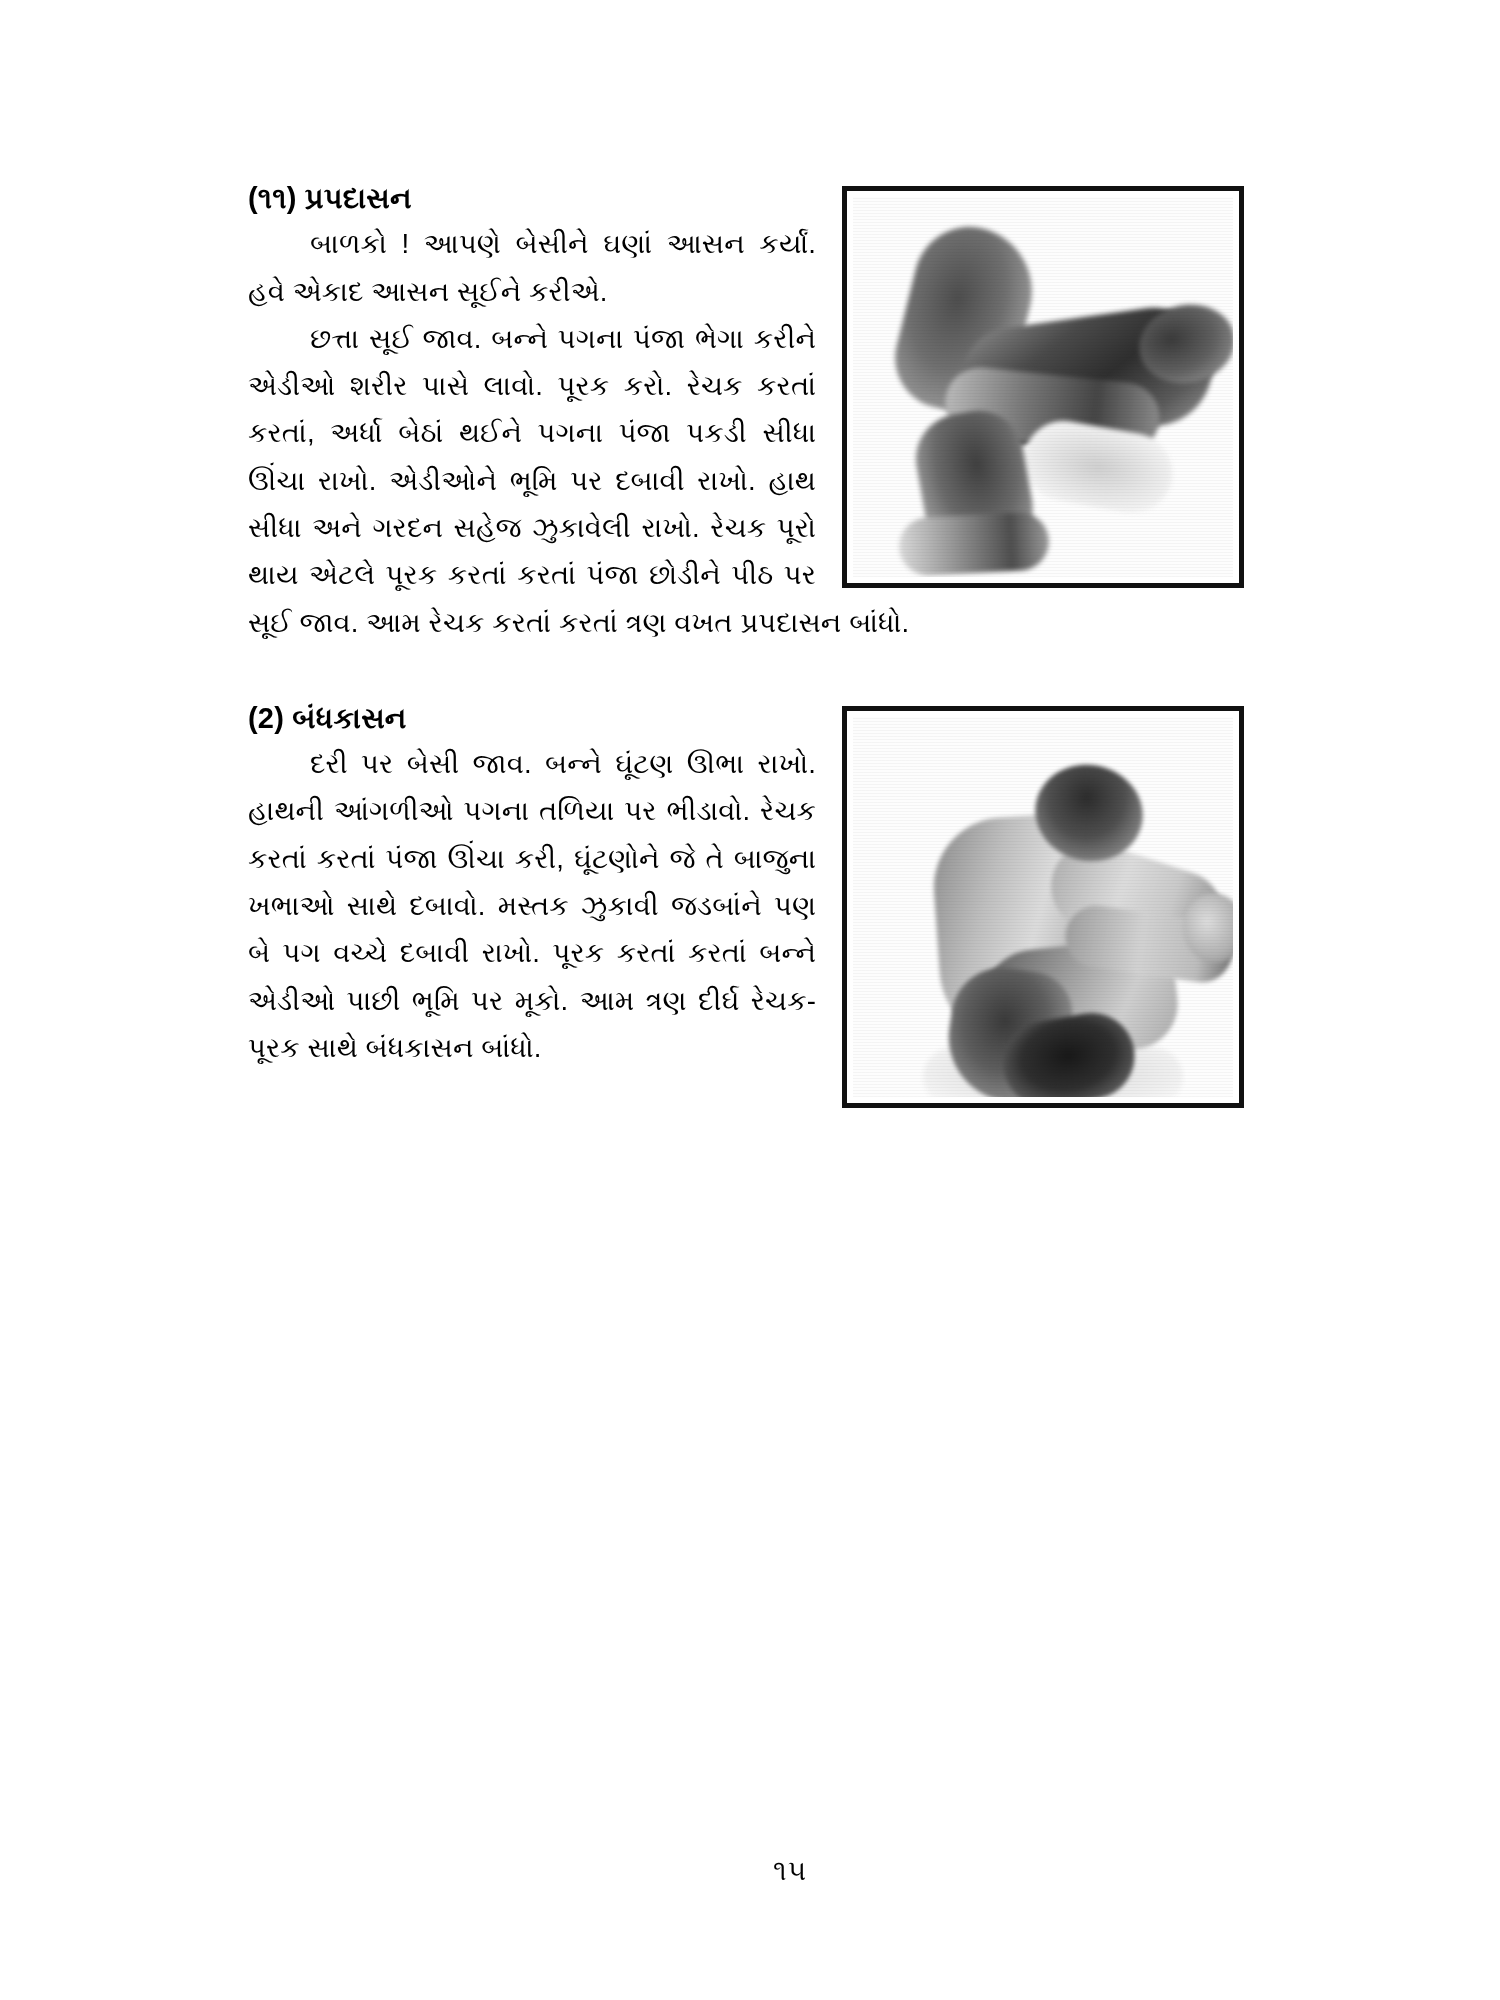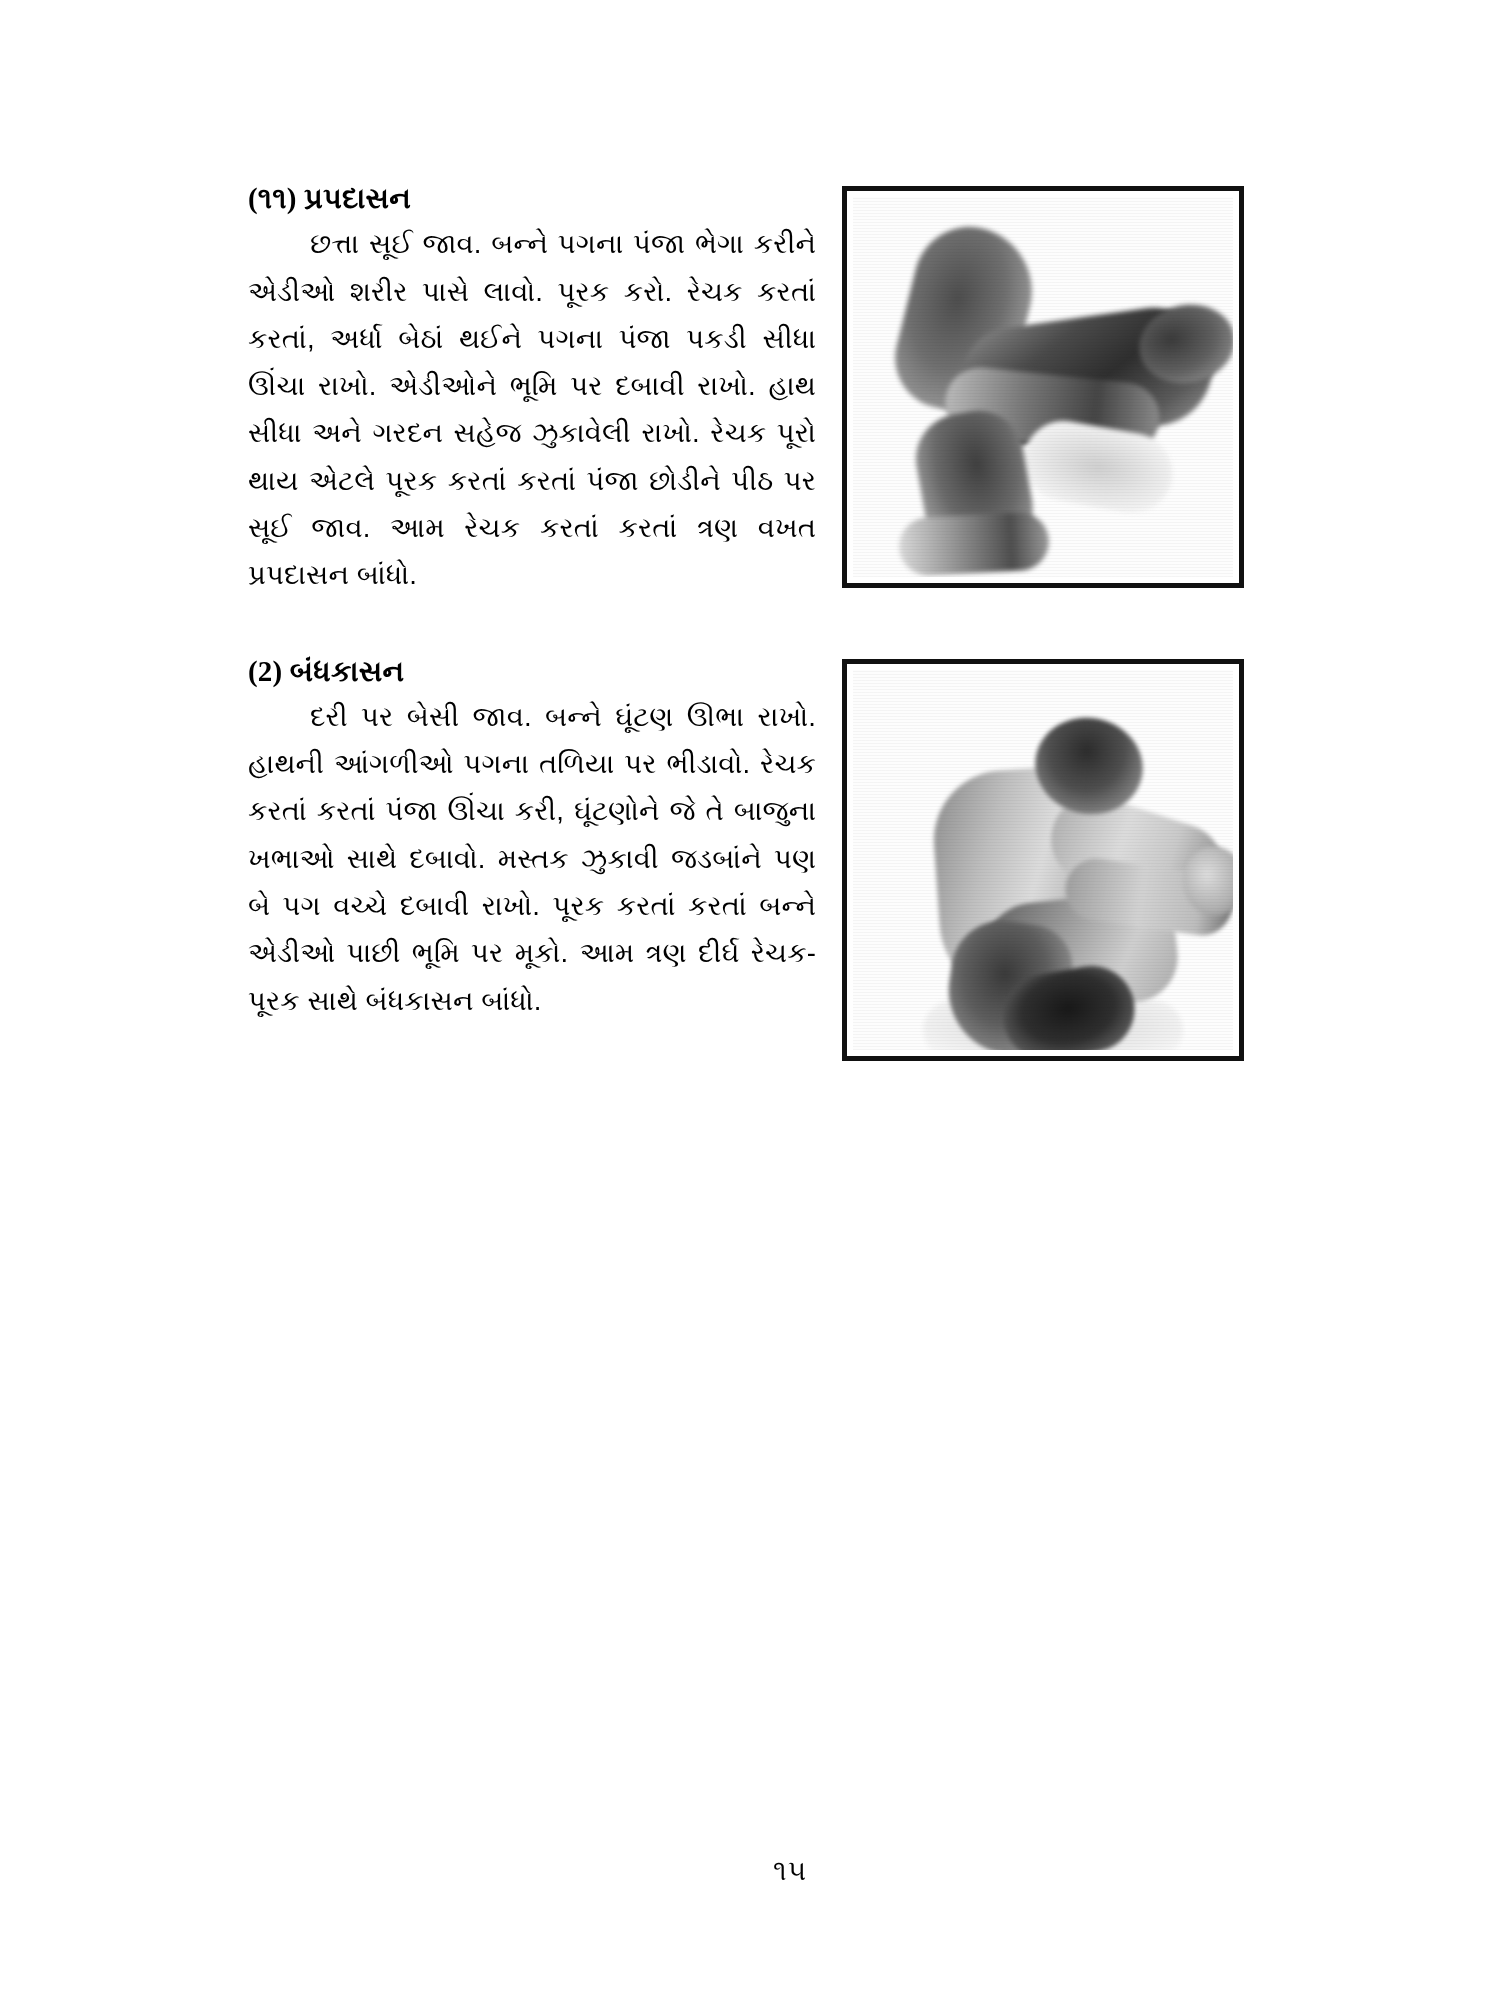--- a/index.html
+++ b/index.html
@@ -31,21 +31,21 @@
     width: 1010px;
   }
 
   
   .section {
     position: relative;
     width: 1010px;
   }
 
   .section-heading {
-    font-family: Liberation Serif, serif;
+    font-family: Liberation Sans, sans-serif;
     font-weight: bold;
     font-size: 29px;
     line-height: 1.25;
     letter-spacing: 0.2px;
     margin: 0 0 4px 0;
   }
 
   .figure {
     float: right;
     box-sizing: border-box;
@@ -220,20 +220,21 @@
             <div class="p1 p1c"></div>
             <div class="p1 p1e"></div>
             <div class="p1 p1f"></div>
             <div class="p2grain"></div>
           </div>
         </div>
       </div>
 
       <h2 class="section-heading">(૧૧) પ્રપદાસન</h2>
 
+      <p class="para indent">બાળકો ! આપણે બેસીને ઘણાં આસન કર્યાં. હવે એકાદ આસન સૂઈને કરીએ.</p>
 
       <p class="para indent">છત્તા સૂઈ જાવ. બન્ને પગના પંજા ભેગા કરીને એડીઓ શરીર પાસે લાવો. પૂરક કરો. રેચક કરતાં કરતાં, અર્ધા બેઠાં થઈને પગના પંજા પકડી સીધા ઊંચા રાખો. એડીઓને ભૂમિ પર દબાવી રાખો. હાથ સીધા અને ગરદન સહેજ ઝુકાવેલી રાખો. રેચક પૂરો થાય એટલે પૂરક કરતાં કરતાં પંજા છોડીને પીઠ પર સૂઈ જાવ. આમ રેચક કરતાં કરતાં ત્રણ વખત પ્રપદાસન બાંધો.</p>
 
       <div class="clear"></div>
     </div>
 
     <div class="gap-2"></div>
 
     <div class="section">
 

